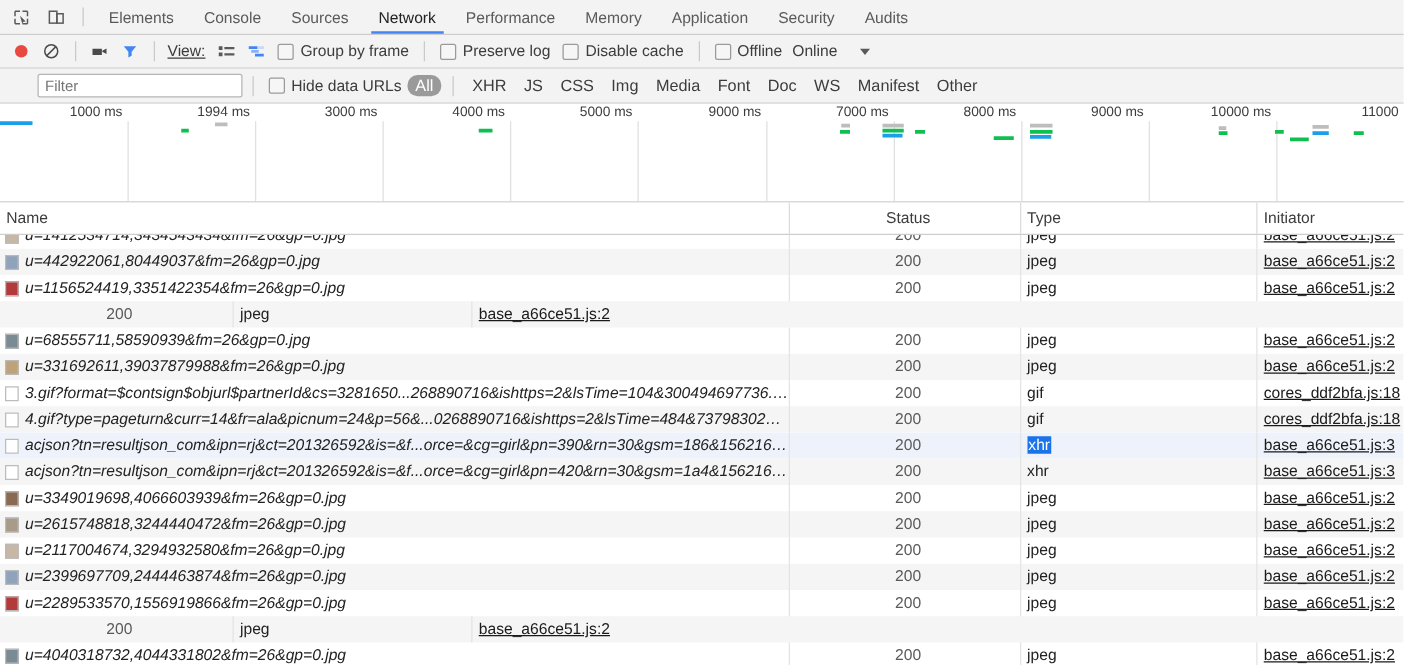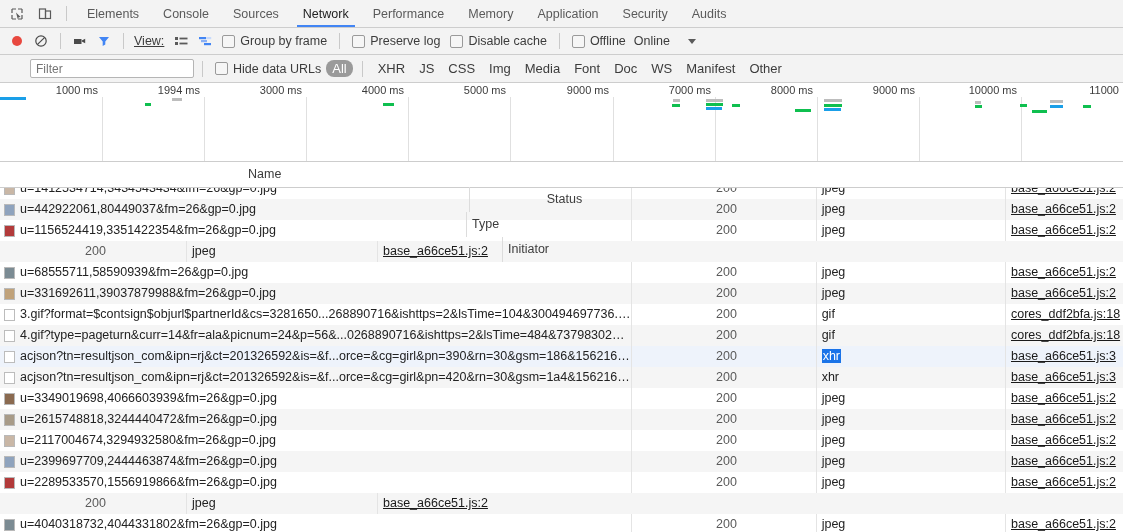--- a/index.html
+++ b/index.html
@@ -80,21 +80,21 @@
   }
   .bar{position:absolute;height:3px;border-radius:0;}
   .bar.blue{background:#1a9fe8;}
   .bar.green{background:#0fbf4f;}
   .bar.gray{background:#bdbdbd;}
 
   
   .tablewrap{flex:1;overflow:hidden;position:relative;}
   .thead{
     display:flex;height:25px;align-items:center;background:#fff;
-    border-bottom:1px solid #cdcdcd;font-size:12.5px;color:#3c3c3c;flex-direction:column;
+    border-bottom:1px solid #cdcdcd;font-size:12.5px;color:#3c3c3c;
   }
   .th{padding-left:5px;box-sizing:border-box;border-left:1px solid #dcdcdc;height:25px;line-height:25px;}
   .th:first-child{border-left:none;}
   .col-name{width:637px;}
   .col-status{width:186px;text-align:center;}
   .col-type{width:191px;}
   .col-init{width:119px;}
   .rows{overflow:hidden;}
   .row{display:flex;height:21px;align-items:center;font-size:12.5px;color:#222;white-space:nowrap;}
   .row.alt{background:#f5f5f5;}
@@ -102,21 +102,21 @@
   .row:first-child{height:11px;overflow:hidden;align-items:flex-end;}
   .cell{padding-left:5px;box-sizing:border-box;overflow:hidden;text-overflow:ellipsis;
         border-left:1px solid #e4e4e4;height:21px;line-height:21px;}
   .cell:first-child{border-left:none;}
   .cell.name{display:flex;align-items:center;gap:5px;padding-left:4px;}
   .cell.status{color:#5a5a5a;}
   .favicon{
     width:11px;height:12px;min-width:11px;border:1px solid #b9b9b9;background:#ededed;
     display:inline-block;box-sizing:border-box;
   }
-  .nametxt{overflow:hidden;text-overflow:ellipsis;}
+  .nametxt{overflow:hidden;text-overflow:ellipsis;font-style:italic;}
   .doc-ic{width:11px;height:12px;min-width:11px;border:1px solid #bcbcbc;background:#fff;box-sizing:border-box;}
   .init-link{color:#1a1a1a;text-decoration:underline;cursor:pointer;}
   .hl{background:#1a73e8;color:#fff;padding:0 1px;}
 </style>
 </head>
 <body>
 
 <div class="devtools">
 
   <div class="tabbar">

